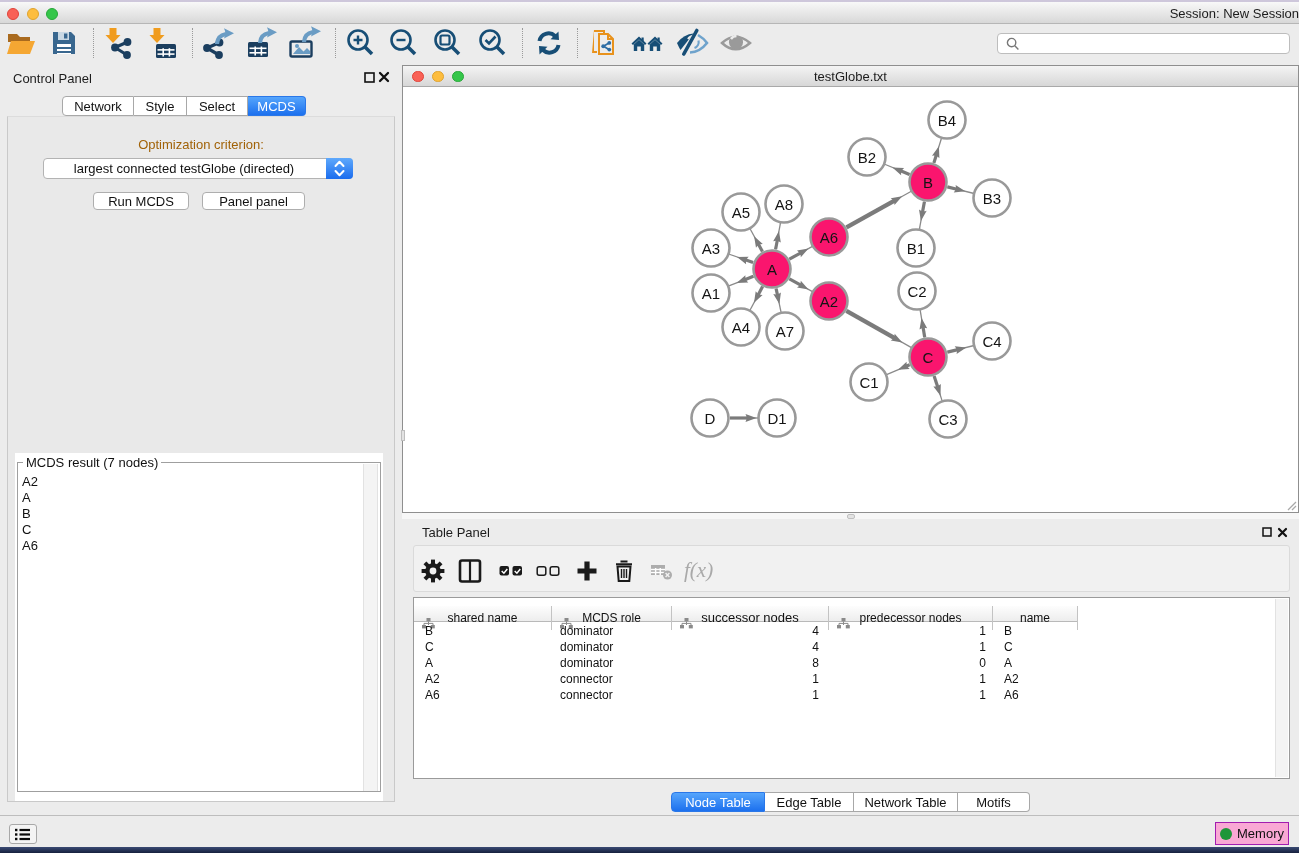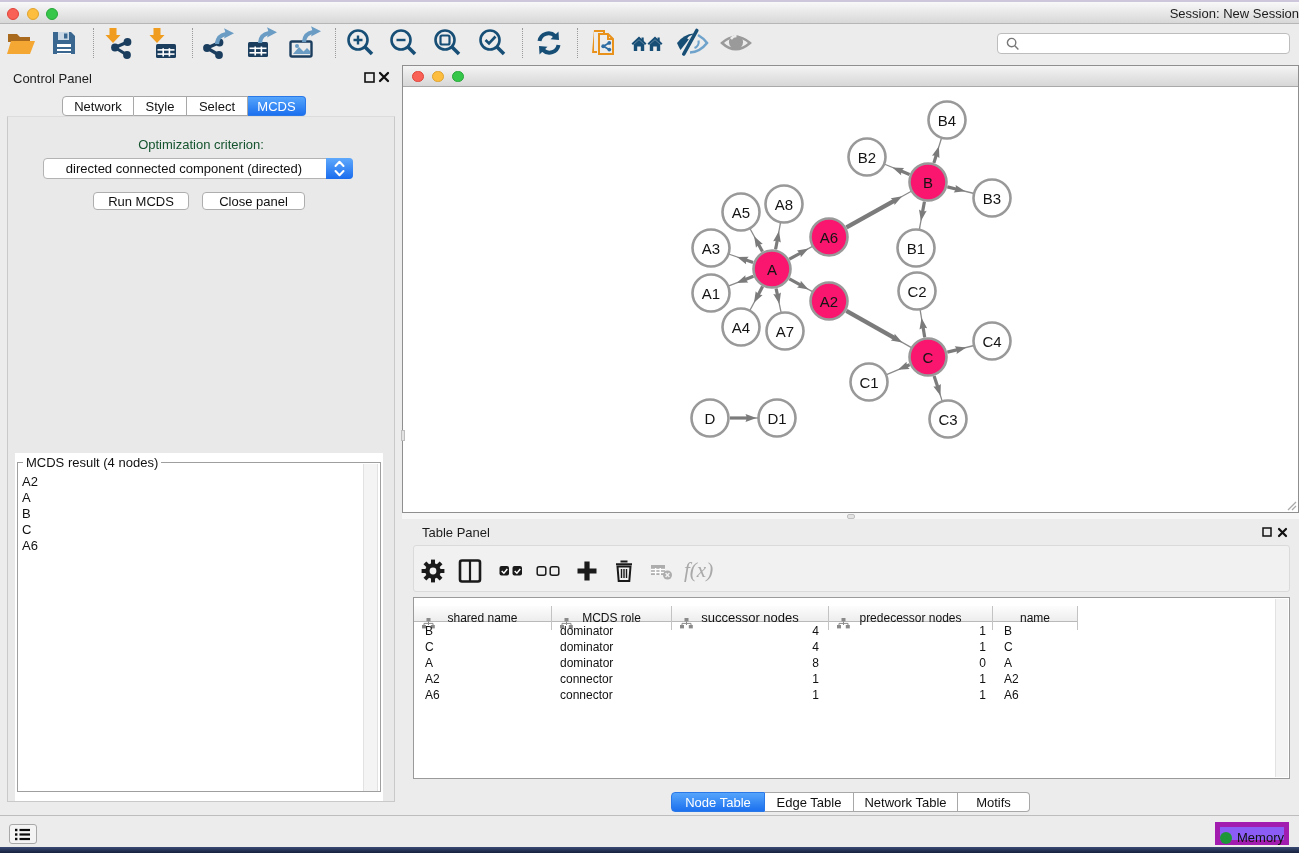--- a/index.html
+++ b/index.html
@@ -166,47 +166,48 @@
 <svg class="abs" width="12" height="12" style="left:378px;top:71px" viewBox="0 0 12 12">
     <path d="M2 2 L10 10 M10 2 L2 10" stroke="#111" stroke-width="2.3" stroke-linecap="round"></path>
   </svg>
 
 <div class="abs" style="left:62px;top:96px">
   <span class="tab first" style="width:72px;padding:0">Network</span><span class="tab" style="width:53px;padding:0">Style</span><span class="tab" style="width:61px;padding:0">Select</span><span class="tab sel last" style="width:58px;padding:0">MCDS</span>
 </div>
 
 <div class="abs" style="left:7px;top:116px;width:388px;height:686px;background:#e9e9e9;border:1px solid #c9c9c9;border-top-color:#dcdcdc"></div>
 
-<div class="abs" style="left:8px;top:137px;width:386px;text-align:center;font-size:13px;color:#14532d">Optimization criterion:</div>
+<div class="abs" style="left:8px;top:137px;width:386px;text-align:center;font-size:13px;color:#a16207">Optimization criterion:</div>
 
 <div class="abs" style="left:43px;top:158px;width:310px;height:21px;background:#fff;border:1px solid #b3b3b3;border-radius:4px">
-  <div style="position:absolute;left:2px;top:0;width:276px;height:19px;line-height:19px;text-align:center;font-size:13px;color:#111;white-space:nowrap">directed connected component (directed)</div>
+  <div style="position:absolute;left:2px;top:0;width:276px;height:19px;line-height:19px;text-align:center;font-size:13px;color:#111;white-space:nowrap">largest connected testGlobe (directed)</div>
   <div style="position:absolute;right:-1px;top:-1px;width:27px;height:21px;border-radius:0 4px 4px 0;background:linear-gradient(#5fa9fc,#1a6cee)">
     <svg width="27" height="21" viewBox="0 0 27 21">
         <path d="M9.5 8 L13.5 3.8 L17.5 8" fill="none" stroke="#fff" stroke-width="2" stroke-linejoin="round" stroke-linecap="round"></path>
         <path d="M9.5 13 L13.5 17.2 L17.5 13" fill="none" stroke="#fff" stroke-width="2" stroke-linejoin="round" stroke-linecap="round"></path>
       </svg>
   </div>
 </div>
 
 <div class="btn" style="left:93px;top:192px;width:96px;height:18px;line-height:17px">Run MCDS</div>
-<div class="btn" style="left:202px;top:192px;width:103px;height:18px;line-height:17px">Close panel</div>
+<div class="btn" style="left:202px;top:192px;width:103px;height:18px;line-height:17px">Panel panel</div>
 
 <div class="abs" style="left:15px;top:453px;width:368px;height:348px;background:#fff"></div>
 <div class="abs" style="left:17px;top:462px;width:364px;height:330px;border:1px solid #9f9f9f;background:#fff">
-  <div style="position:absolute;left:5px;top:-8px;background:#fff;padding:0 3px;font-size:13px;color:#111">MCDS result (4 nodes)</div>
+  <div style="position:absolute;left:5px;top:-8px;background:#fff;padding:0 3px;font-size:13px;color:#111">MCDS result (7 nodes)</div>
   <div style="position:absolute;left:4px;top:11px;font-size:13px;color:#111;line-height:16px">A2<br>A<br>B<br>C<br>A6</div>
   <div style="position:absolute;right:2px;top:1px;width:15px;height:327px;background:#f4f4f4;border-left:1px solid #e2e2e2;border-right:1px solid #e2e2e2"></div>
 </div>
 
 <div class="abs" style="left:402px;top:65px;width:897px;height:448px;background:#fff;border:1px solid #8f8f8f">
   <div style="position:absolute;left:0;top:0;width:895px;height:21px;background:linear-gradient(#f4f4f4,#d7d7d7);border-bottom:1px solid #a9a9a9">
     <div class="winbtn" style="left:9px;top:4.5px;width:11.5px;height:11.5px;background:#f96156;border:0.5px solid #e0443a"></div>
     <div class="winbtn" style="left:29px;top:4.5px;width:11.5px;height:11.5px;background:#fdbd3e;border:0.5px solid #e0a32e"></div>
     <div class="winbtn" style="left:49px;top:4.5px;width:11.5px;height:11.5px;background:#35c64a;border:0.5px solid #27a839"></div>
+    <div class="abs ttl" style="left:0;right:0;top:3px;text-align:center">testGlobe.txt</div>
   </div>
   <svg width="12" height="12" style="position:absolute;right:1px;bottom:1px" viewBox="0 0 12 12">
       <path d="M11 3 L3 11 M11 7 L7 11" stroke="#a9a9a9" stroke-width="1.3"></path>
     </svg>
 </div>
 <div class="abs" style="left:402px;top:513px;width:897px;height:6px;background:#f7f7f7"></div>
 <div class="abs" style="left:847px;top:514px;width:8px;height:5px;background:#e3e3e3;border:1px solid #c0c0c0;border-radius:2px"></div>
 <div class="abs" style="left:401px;top:430px;width:4px;height:11px;background:#e2e2e2;border:1px solid #bdbdbd"></div>
 
 <svg width="897" height="424" style="position:absolute;left:403px;top:87px">
@@ -464,15 +465,15 @@
         <line x1="4.5" y1="6.5" x2="15" y2="6.5"></line>
         <line x1="4.5" y1="11" x2="15" y2="11"></line>
       </g>
       <g fill="#0a0a0a">
         <rect x="0" y="0.8" width="2.4" height="2.4"></rect>
         <rect x="0" y="5.3" width="2.4" height="2.4"></rect>
         <rect x="0" y="9.8" width="2.4" height="2.4"></rect>
       </g>
     </svg>
 </div>
-<div class="abs" style="left:1215px;top:822px;width:74px;height:23px;background:#8b5cf6;border:5px solid #a21caf;font-size:13px;color:#111;text-align:center;line-height:21px;white-space:nowrap"><span style="display:inline-block;width:12px;height:12px;border-radius:50%;background:#1d9639;vertical-align:-2px;margin-right:5px"></span>Memory</div>
+<div class="abs" style="left:1215px;top:822px;width:74px;height:23px;background:#f9a8d4;border:1px solid #a21caf;font-size:13px;color:#111;text-align:center;line-height:21px;white-space:nowrap"><span style="display:inline-block;width:12px;height:12px;border-radius:50%;background:#1d9639;vertical-align:-2px;margin-right:5px"></span>Memory</div>
 
 <div class="abs" style="left:0;top:847px;width:1299px;height:6px;background:linear-gradient(#3a4a74,#16203d)"></div>
 
 </body></html>

